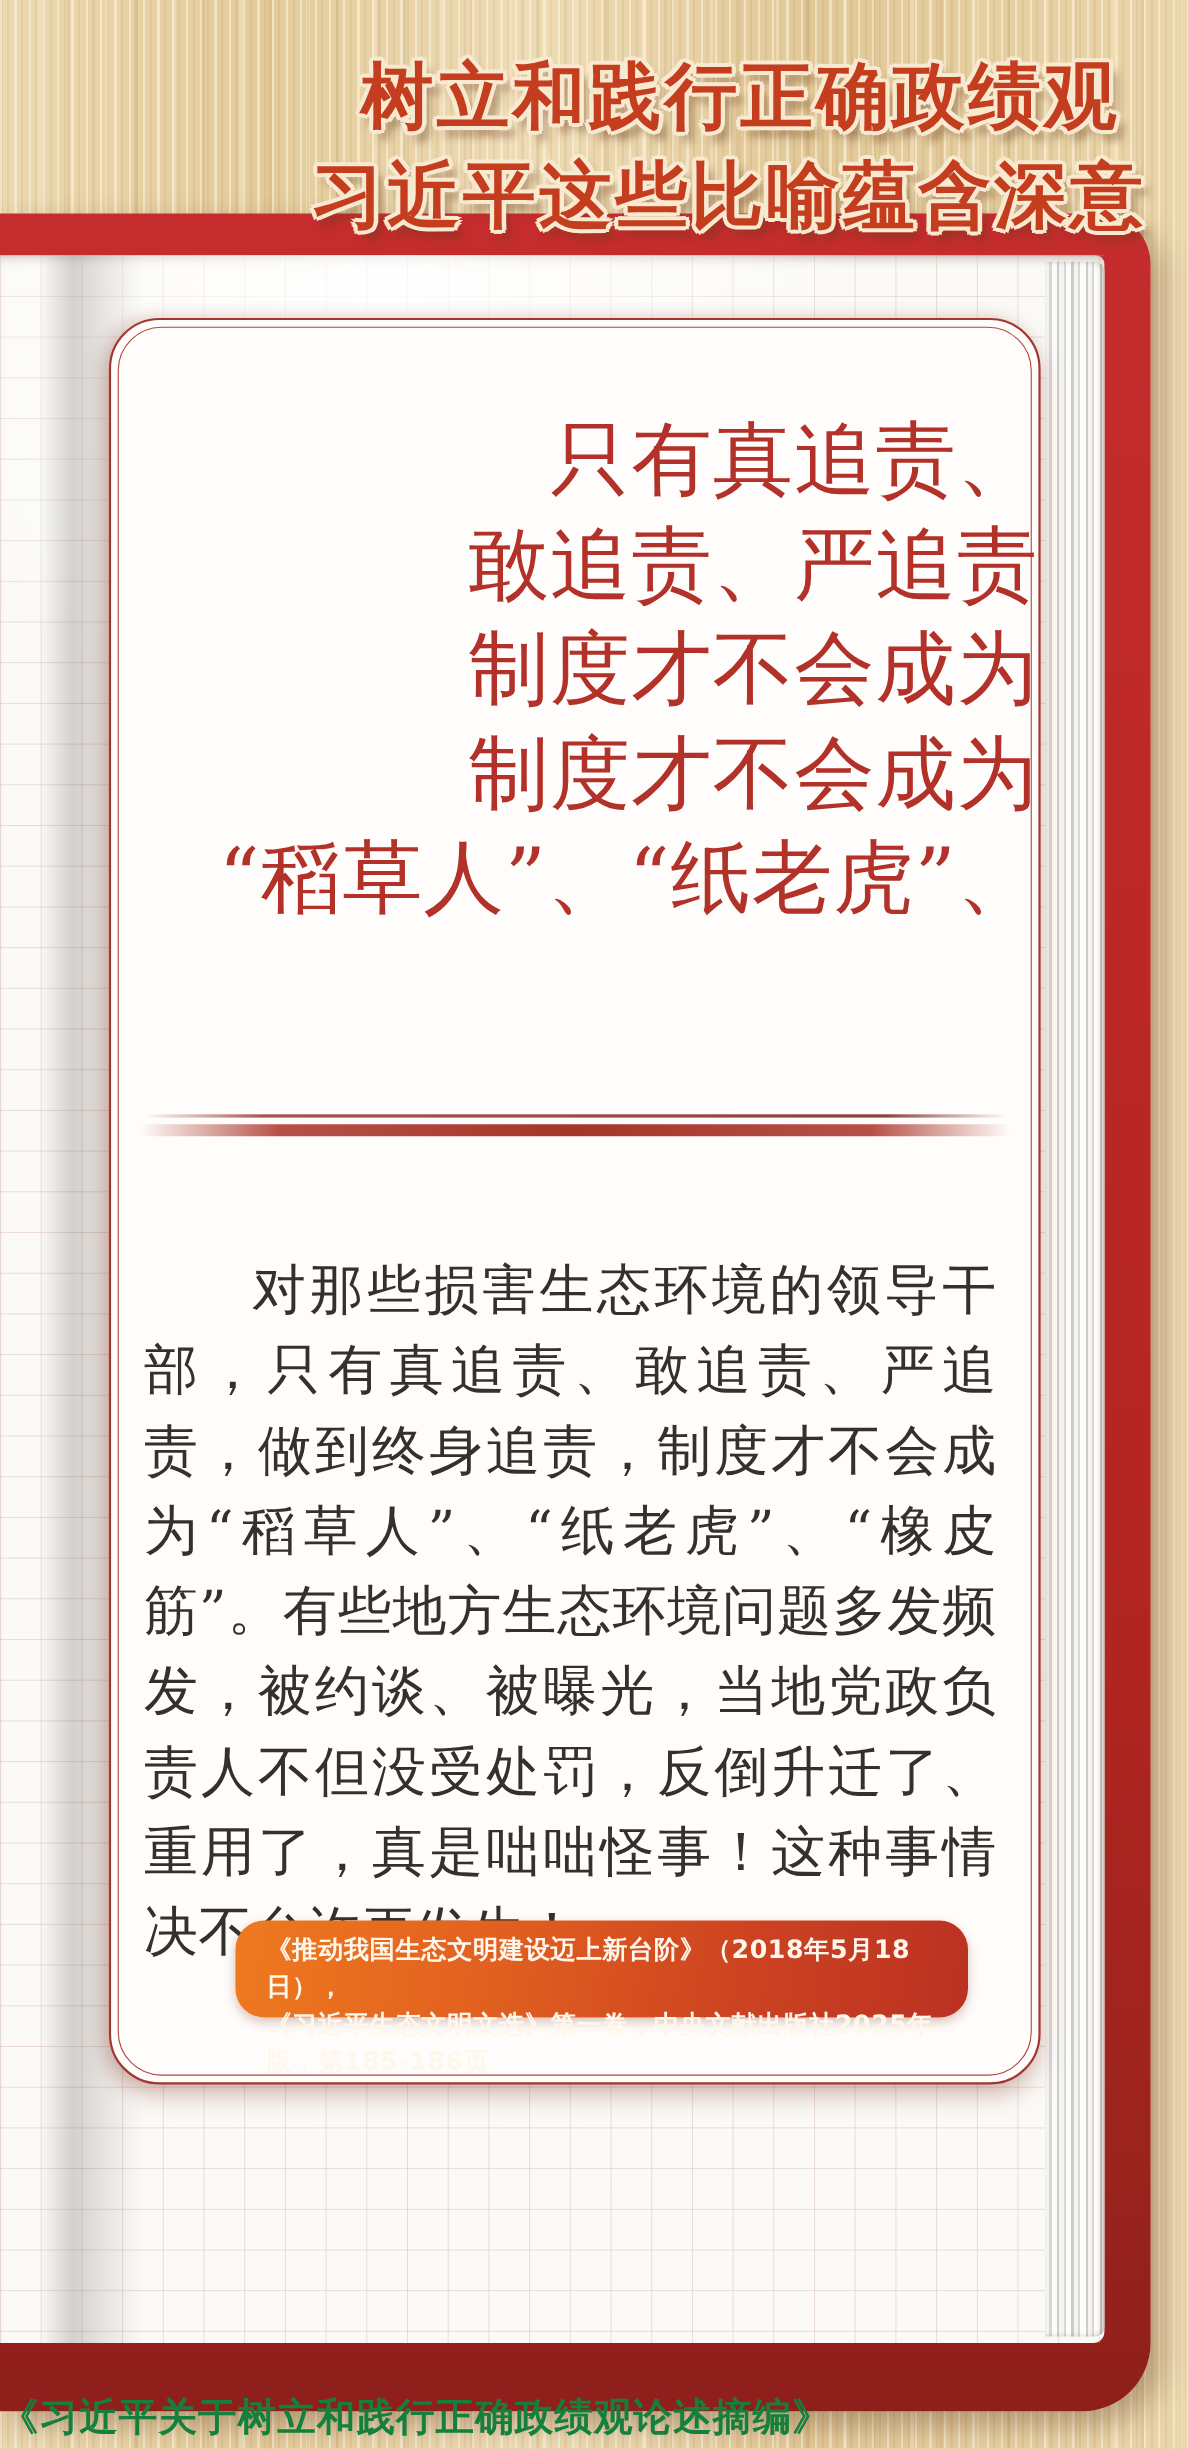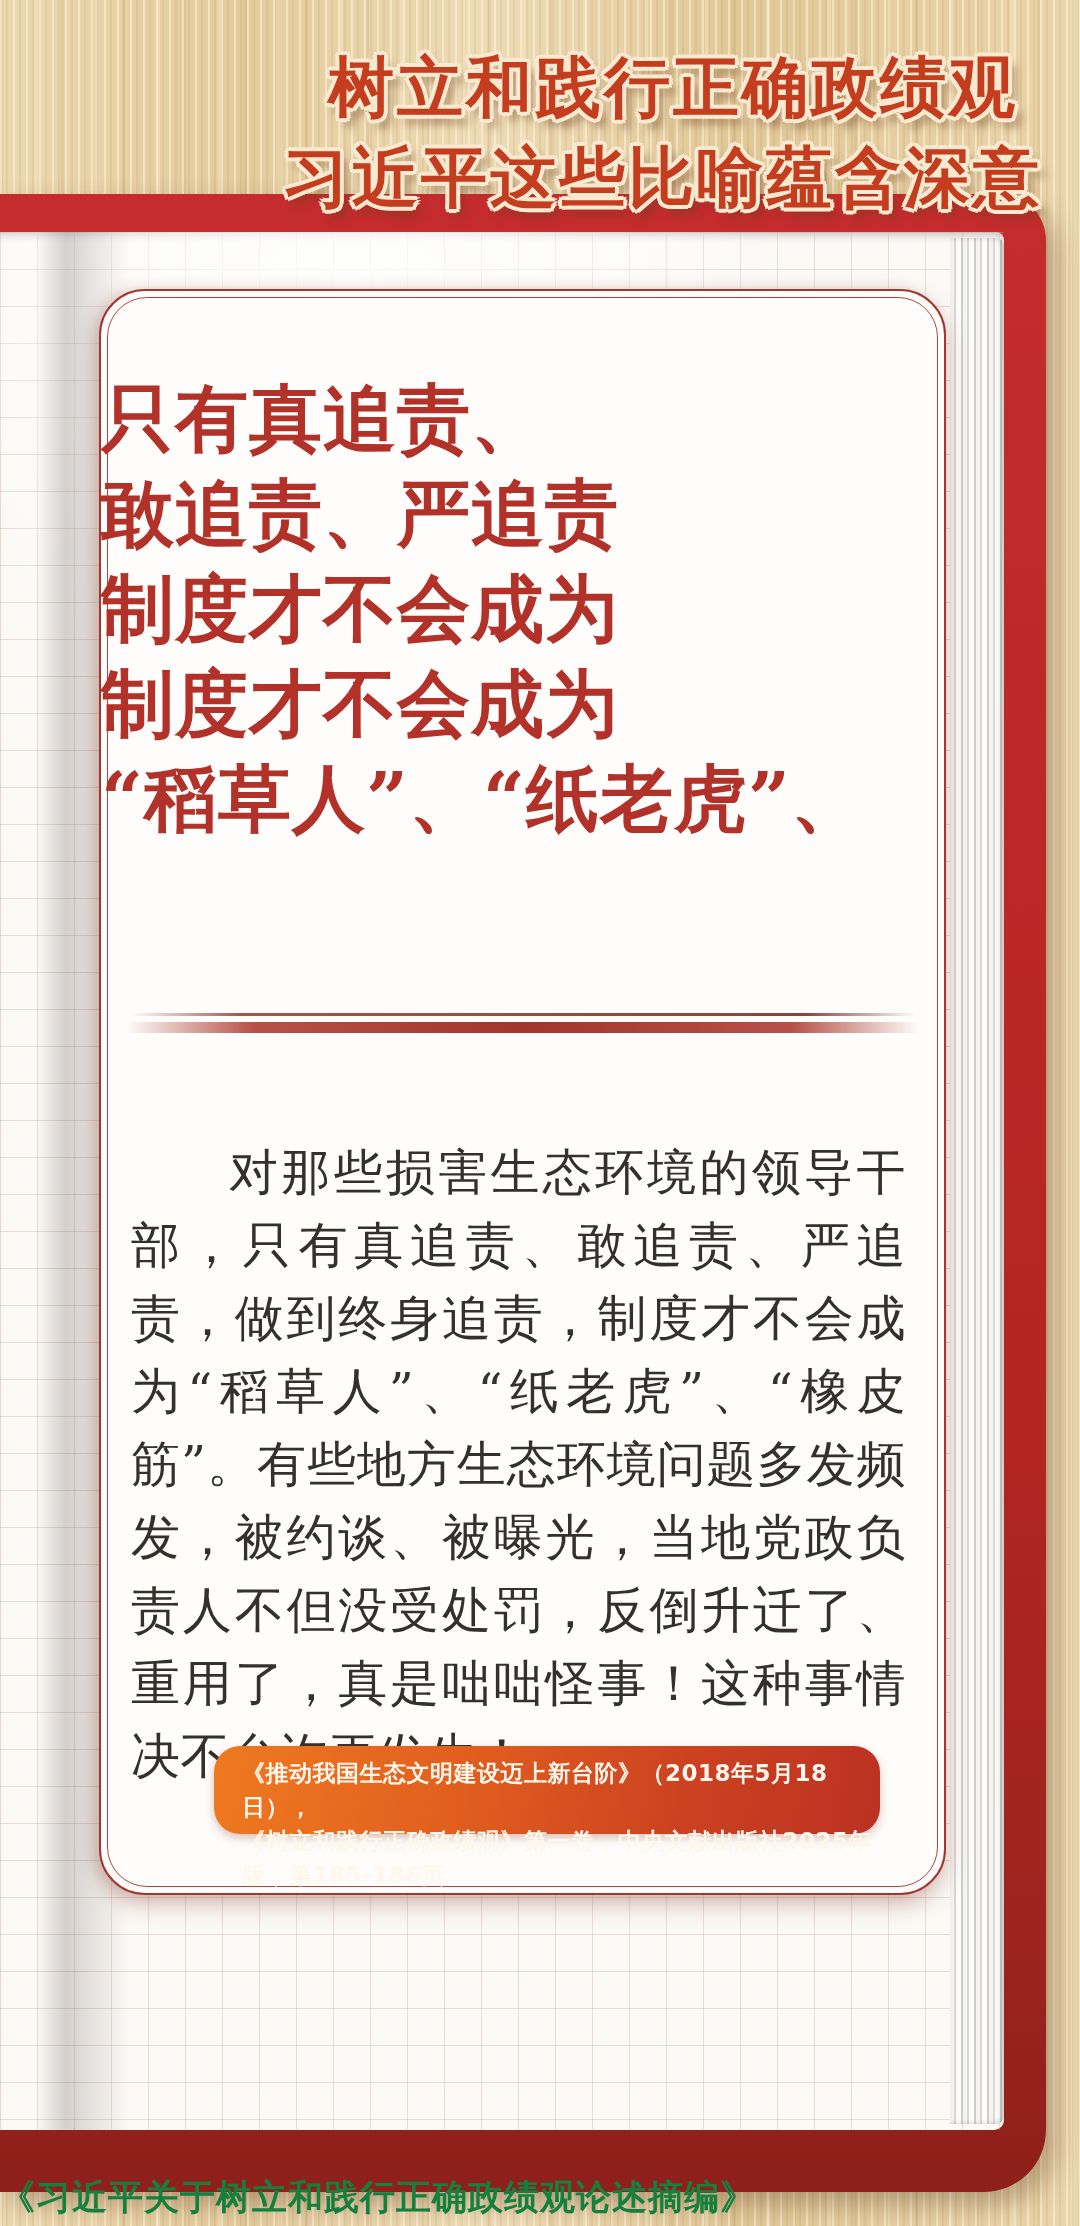--- a/index.html
+++ b/index.html
@@ -68,22 +68,22 @@
     position:absolute; left:99px; top:289px; width:847px; height:1606px;
     background:#fefdfb; border:2px solid #a23730; border-radius:46px;
     box-shadow:0 10px 22px rgba(150,80,65,0.35), -6px 0 14px rgba(150,80,65,0.18);
     box-sizing:border-box;
   }
   .card::before{
     content:""; position:absolute; inset:6px; border:1px solid #b2453d;
     border-radius:40px; pointer-events:none;
   }
   .headline{
-    position:absolute; left:0; right:0; top:80px; text-align:left;
-    font-family:"DejaVu Serif", serif; font-weight:bold;
+    position:absolute; left:0; right:0; top:80px; text-align:right;
+    font-family:"DejaVu Serif", serif; font-weight:normal;
     font-size:73px; line-height:95px; color:#b23128; letter-spacing:1px;
   }
   .div-thin{
     position:absolute; left:50%; transform:translateX(-50%); top:722px;
     width:784px; height:3px;
     background:linear-gradient(90deg, rgba(150,55,45,0) 0%, rgba(150,55,45,0.85) 14%, rgba(130,45,38,0.9) 86%, rgba(150,55,45,0) 100%);
   }
   .div-thick{
     position:absolute; left:50%; transform:translateX(-50%); top:731px;
     width:792px; height:11px; border-radius:6px;
@@ -142,16 +142,16 @@
       <div>“稻草人”、“纸老虎”、</div>
     </div>
 
     <div class="div-thin"></div>
     <div class="div-thick"></div>
 
     <div class="body-text">对那些损害生态环境的领导干部，只有真追责、敢追责、严追责，做到终身追责，制度才不会成为“稻草人”、“纸老虎”、“橡皮筋”。有些地方生态环境问题多发频发，被约谈、被曝光，当地党政负责人不但没受处罚，反倒升迁了、重用了，真是咄咄怪事！这种事情决不允许再发生！</div>
 
     <div class="citation">
       <div>《推动我国生态文明建设迈上新台阶》（2018年5月18日），</div>
-      <div>《树立和践行正确政绩观》第一卷，中央文献出版社2025年版，第185-186页</div>
+      <div>《习近平生态文明文选》第一卷，中央文献出版社2025年版，第185-186页</div>
     </div>
   </div>
 </div>
 
 </body></html>

